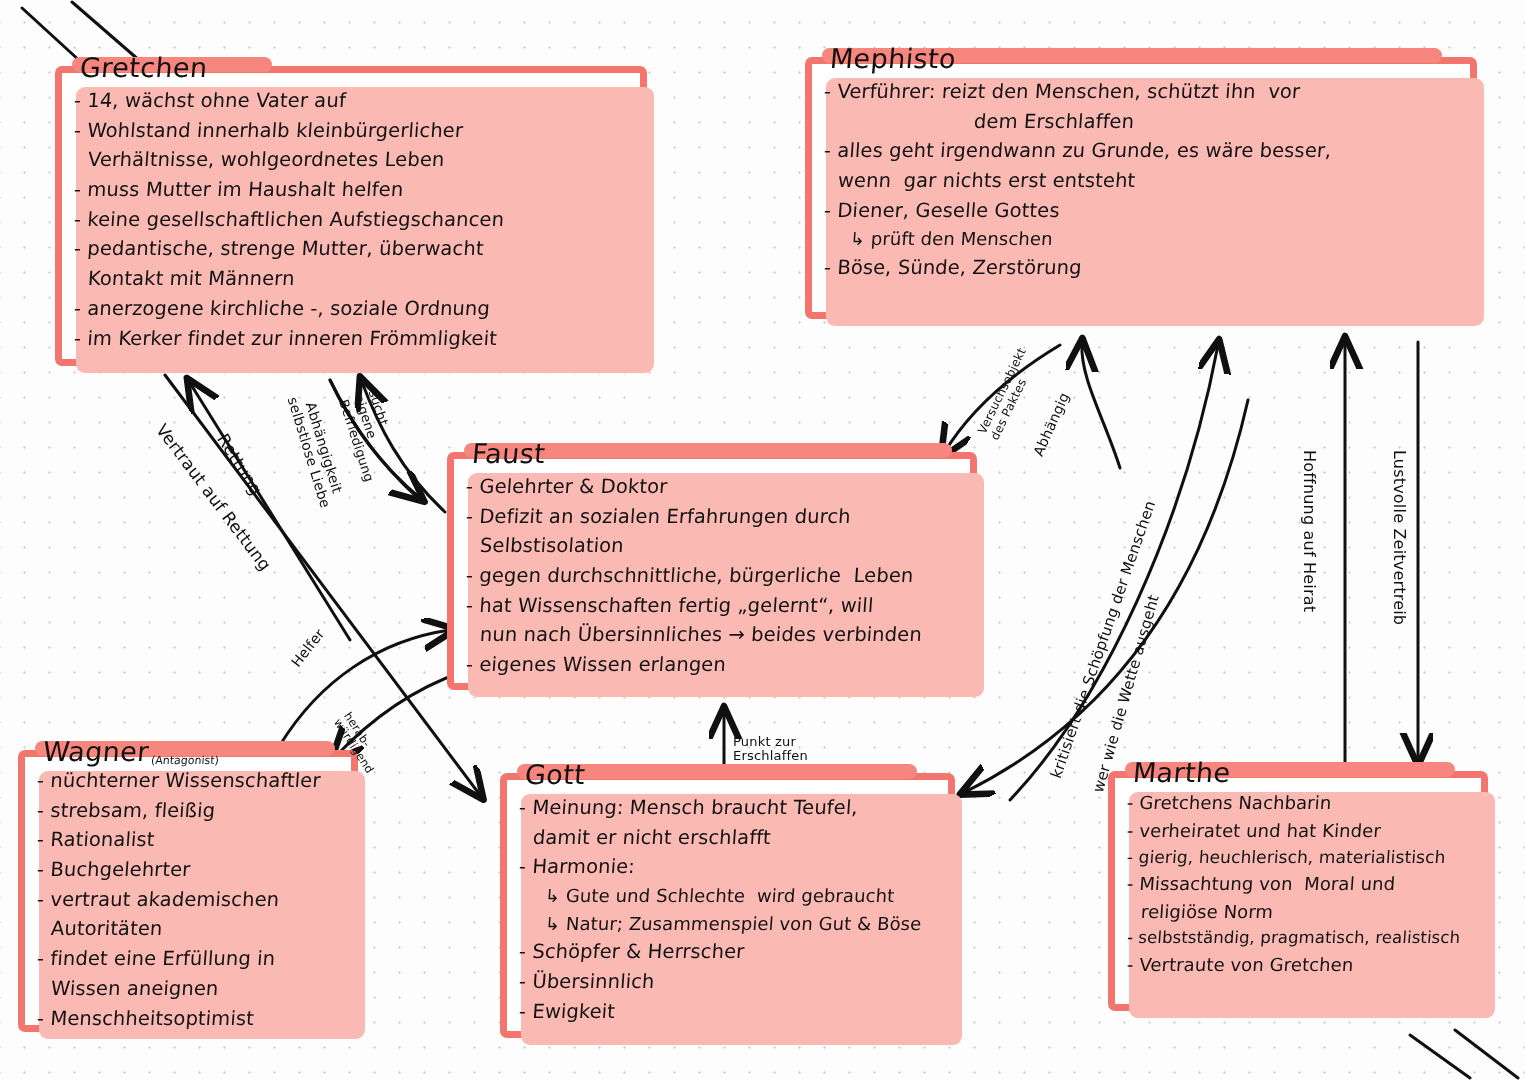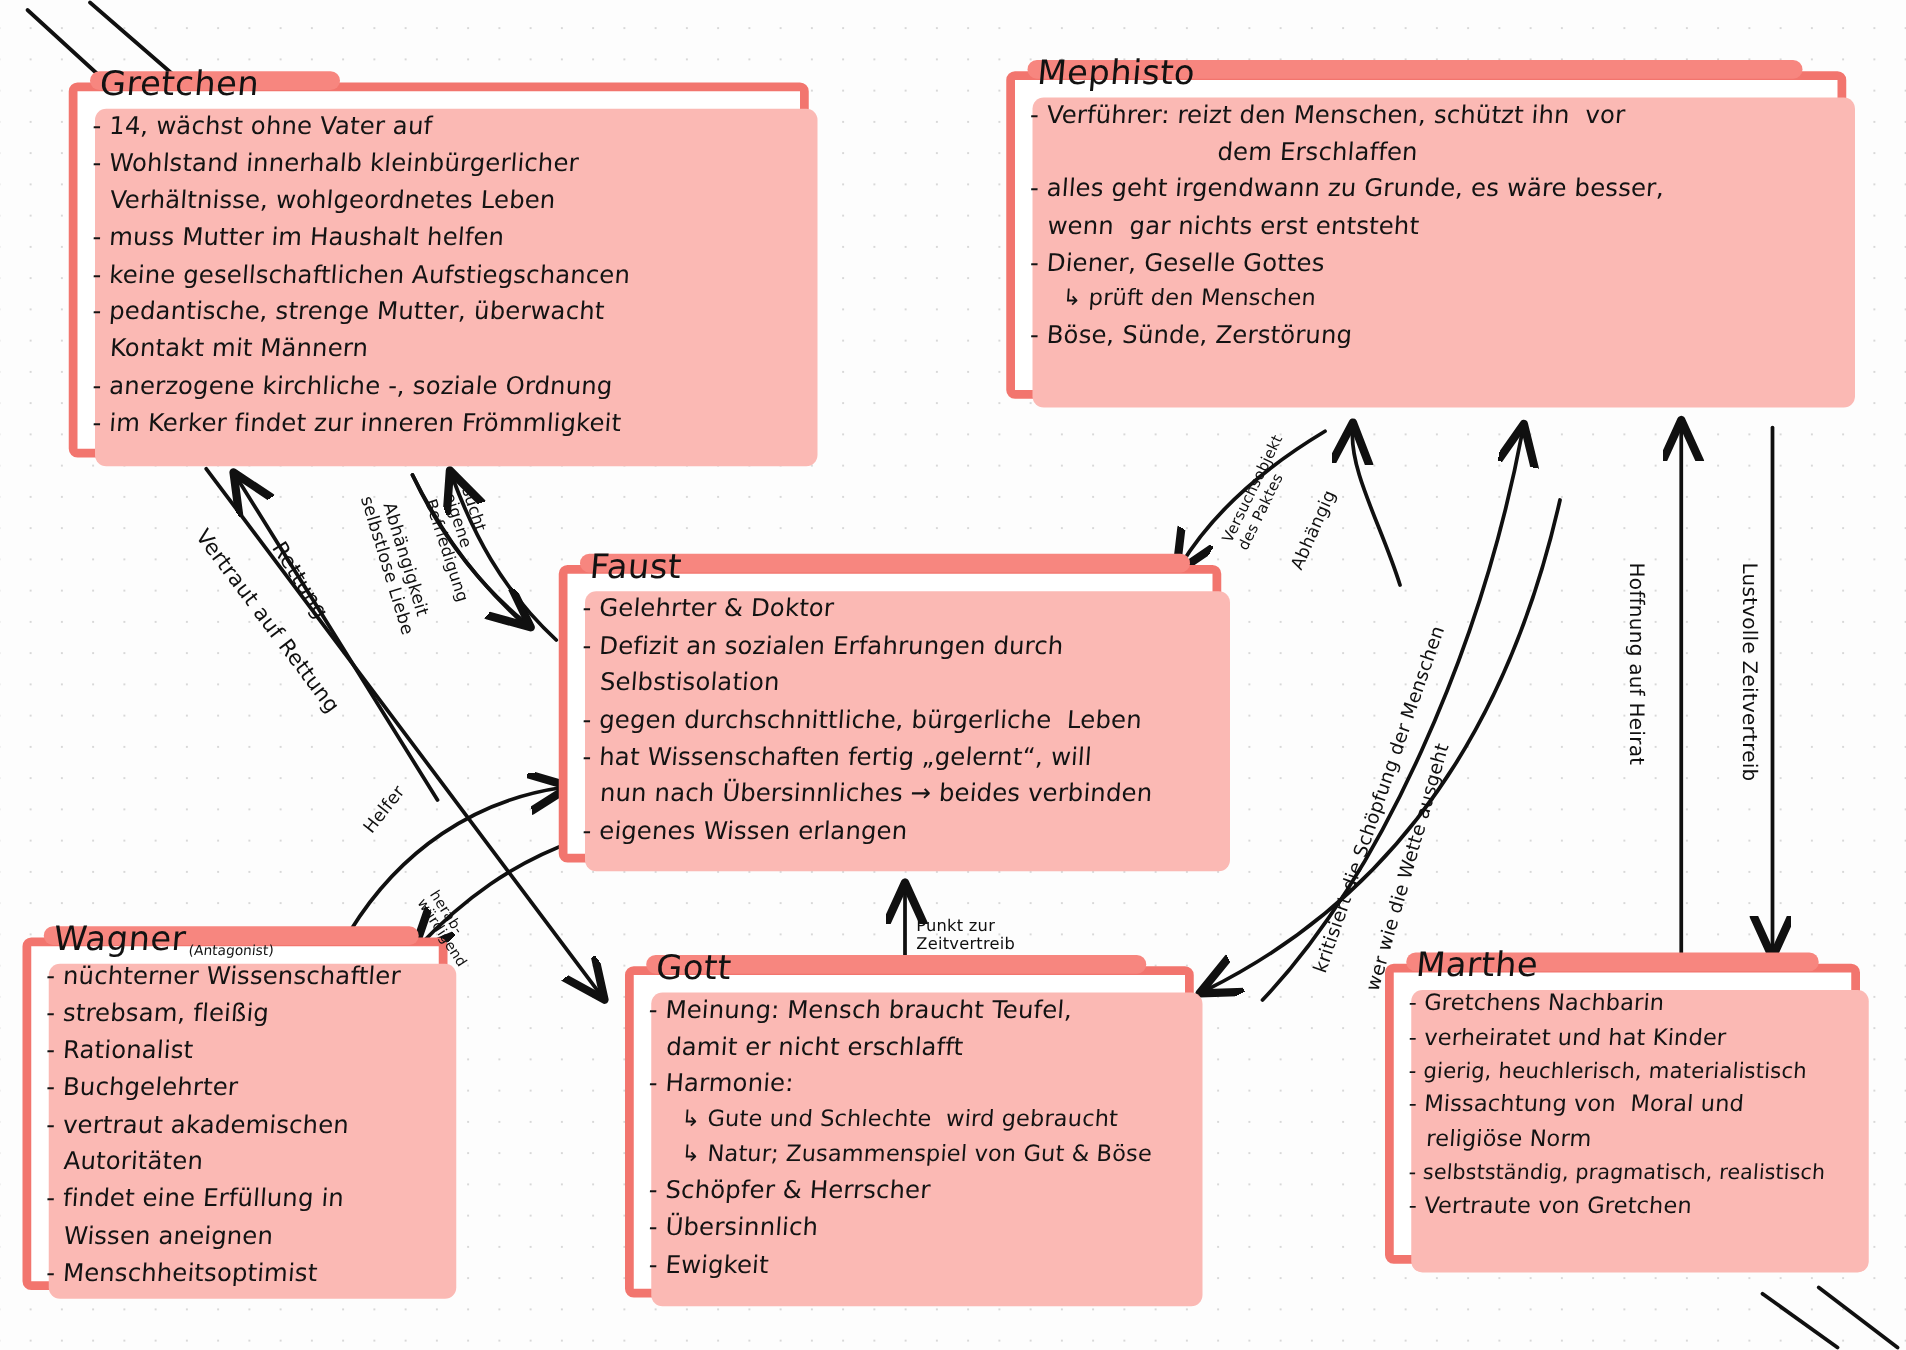--- a/index.html
+++ b/index.html
@@ -161,21 +161,21 @@
   <div class="lbl two" style="left:352px;top:710px;transform:rotate(57deg);transform-origin:left top;font-size:11.5px;width:44px;white-space:normal;">herab- würdigend</div>
 
   <div class="lbl" style="left:975px;top:430px;transform:rotate(-64deg);transform-origin:left top;font-size:12px;width:92px;white-space:normal;">Versuchsobjekt des Paktes</div>
 
   <div class="lbl" style="left:1030px;top:452px;transform:rotate(-66deg);transform-origin:left top;font-size:14px;">Abhängig</div>
 
   <div class="lbl" style="left:1048px;top:775px;transform:rotate(-71deg);transform-origin:left top;font-size:15px;">kritisiert die Schöpfung der Menschen</div>
 
   <div class="lbl" style="left:1090px;top:790px;transform:rotate(-74deg);transform-origin:left top;font-size:15px;">wer wie die Wette ausgeht</div>
 
-  <div class="lbl two" style="left:733px;top:735px;font-size:13px;width:96px;white-space:normal;">Punkt zur Zeitvertreib</div>
+  <div class="lbl two" style="left:733px;top:735px;font-size:13px;width:96px;white-space:normal;">Punkt zur Erschlaffen</div>
 
   <div class="lbl" style="left:1318px;top:450px;transform:rotate(90deg);transform-origin:left top;font-size:16px;">Hoffnung auf Heirat</div>
 
   <div class="lbl" style="left:1408px;top:450px;transform:rotate(90deg);transform-origin:left top;font-size:16px;">Lustvolle Zeitvertreib</div>
 
   <div class="card" style="left:55px;top:66px;width:592px;height:300px;">
     <div class="shadow"></div>
     <div class="title-bar" style="width:200px;"></div>
     <div class="card-title">
       <span class="tname">Gretchen</span>

